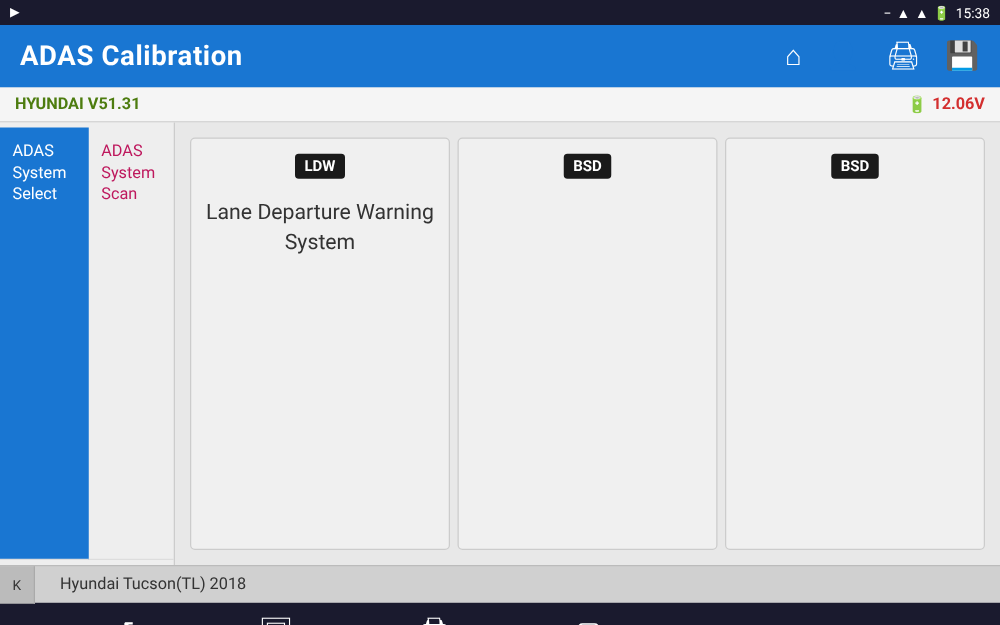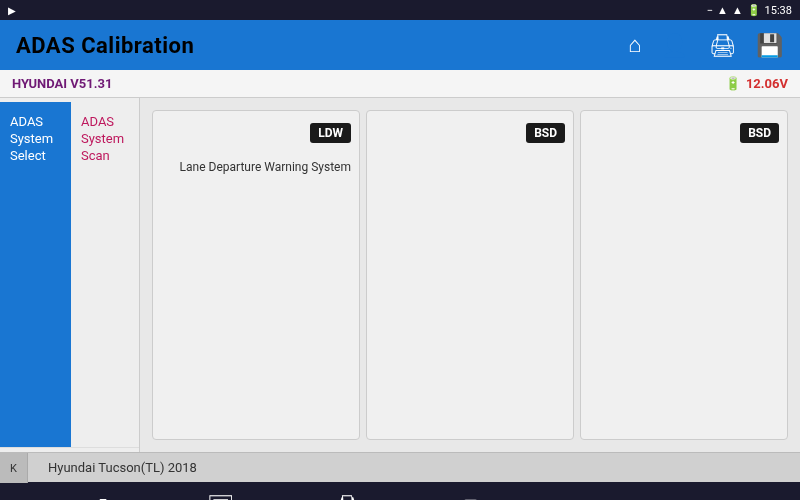--- a/index.html
+++ b/index.html
@@ -29,21 +29,21 @@
     
     .header {
       height: 50px;
       background: #1976d2;
       display: flex;
       align-items: center;
       justify-content: space-between;
       padding: 0 16px;
     }
     .header-title {
-      color: #000000;
+      color: #ffffff;
       font-size: 22px;
       font-weight: bold;
       letter-spacing: 0.5px;
     }
     .header-icons {
       display: flex;
       align-items: center;
       gap: 20px;
     }
     .header-icon {
@@ -56,21 +56,21 @@
     .sub-header {
       height: 28px;
       background: #f5f5f5;
       display: flex;
       align-items: center;
       justify-content: space-between;
       padding: 0 12px;
       border-bottom: 1px solid #ccc;
     }
     .vehicle-info {
-      color: #701a75;
+      color: #4d7c0f;
       font-size: 13px;
       font-weight: bold;
     }
     .voltage-info {
       color: #d32f2f;
       font-size: 13px;
       font-weight: bold;
       display: flex;
       align-items: center;
       gap: 4px;
@@ -120,36 +120,36 @@
       padding: 12px;
       flex: 1;
     }
     .system-card {
       flex: 1;
       background: #f0f0f0;
       border: 1px solid #ccc;
       border-radius: 4px;
       display: flex;
       flex-direction: column;
-      align-items: flex-end;
+      align-items: center;
       padding: 12px 8px;
       cursor: pointer;
       min-height: 120px;
     }
     .system-badge {
       background: #1a1a1a;
       color: white;
       font-size: 12px;
       font-weight: bold;
       padding: 3px 8px;
       border-radius: 3px;
       margin-bottom: 16px;
     }
     .system-name {
-      font-size: 12px;
+      font-size: 17px;
       color: #333;
       text-align: center;
       line-height: 1.4;
     }
 
     
     .bottom-status {
       height: 30px;
       background: #d0d0d0;
       display: flex;

